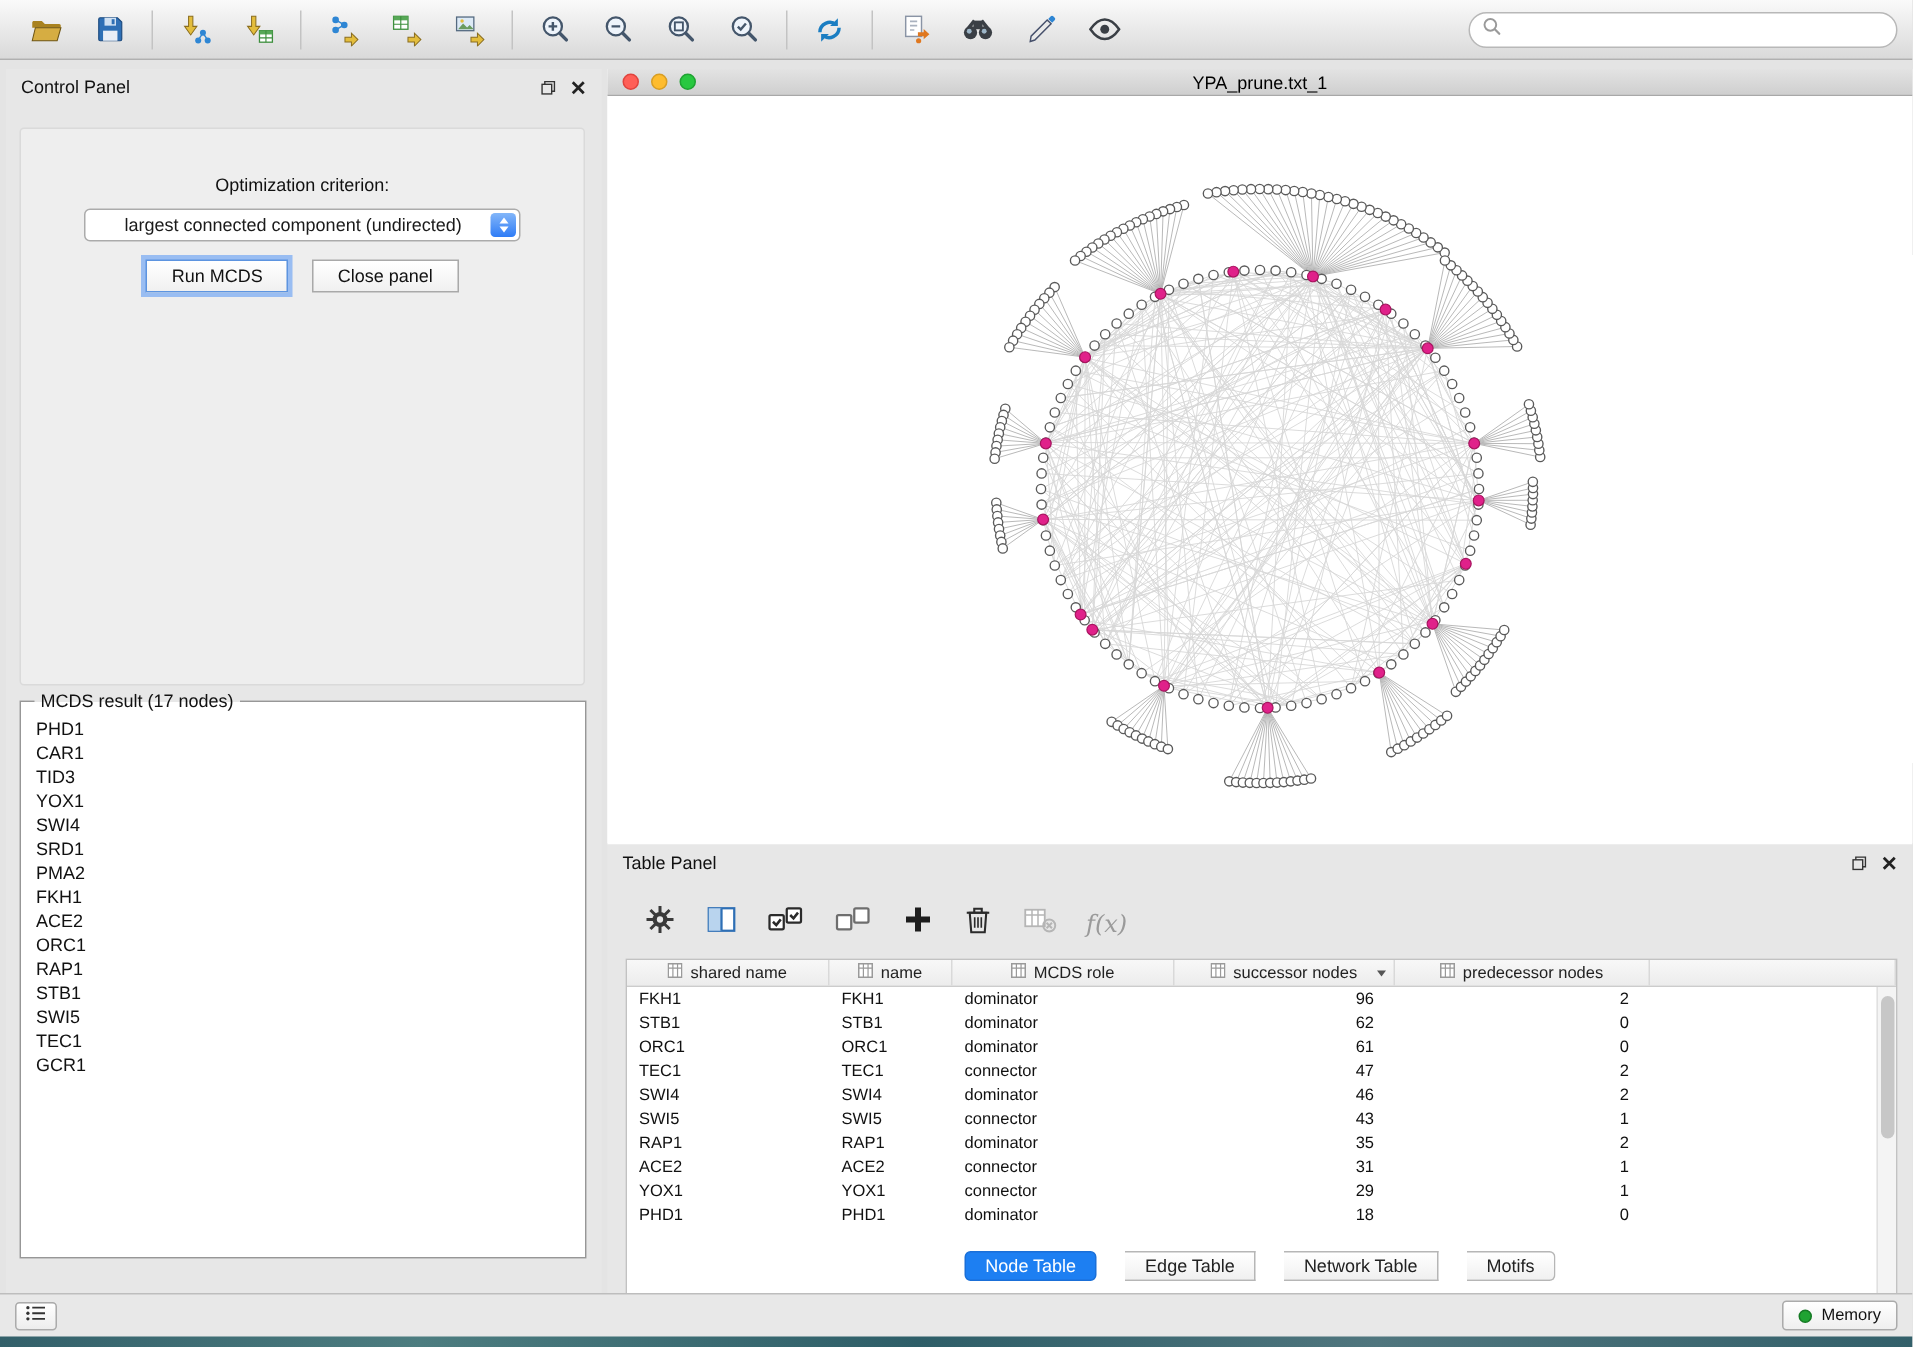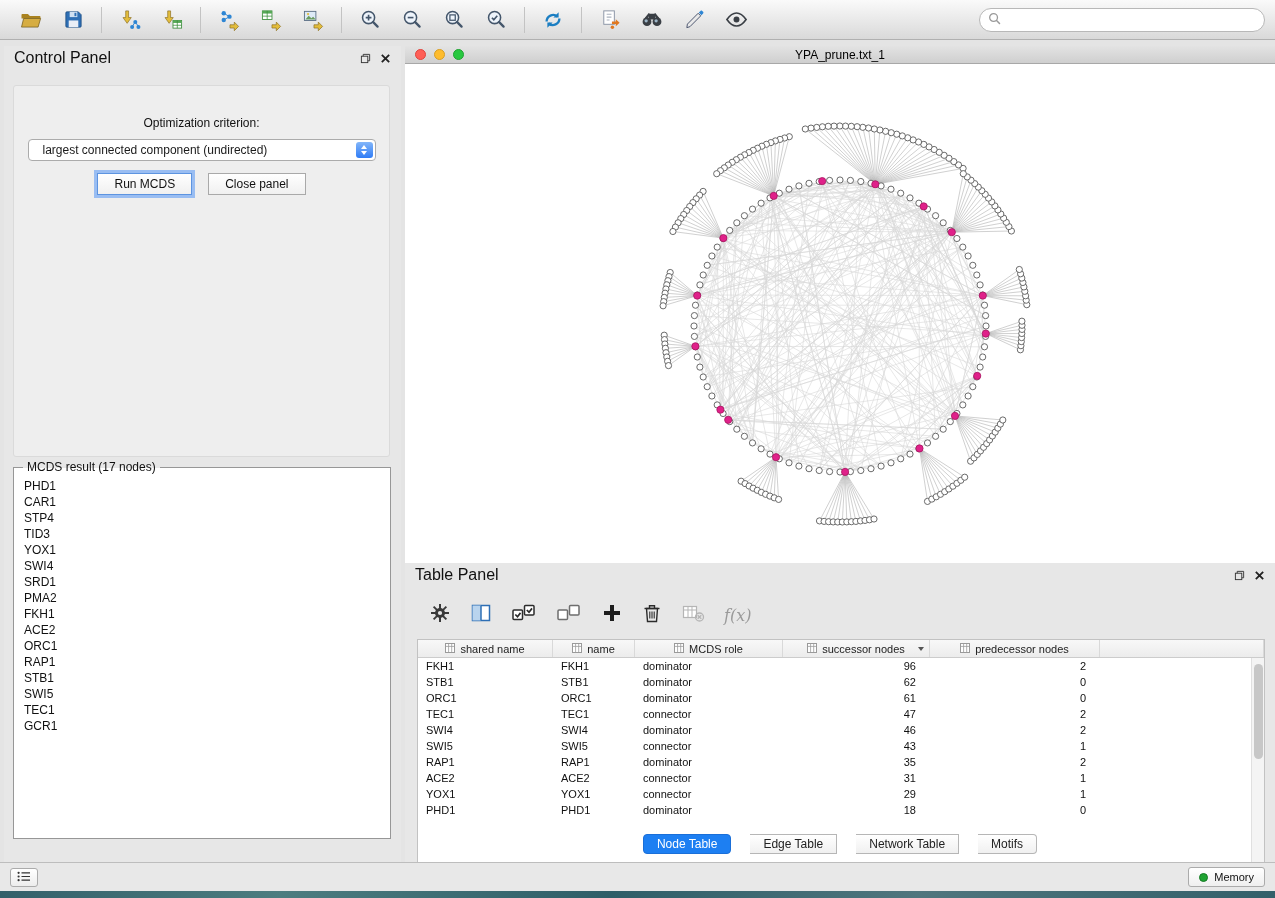--- a/index.html
+++ b/index.html
@@ -11,31 +11,31 @@
   .toolbar{position:absolute;top:0;left:0;width:1275px;height:40px;background:linear-gradient(#fafafa,#d9d9d9);border-bottom:1px solid #b0b0b0;display:flex;align-items:center;padding:0 10px;}
   .tb-icons{display:flex;align-items:center;}
   .tb-btn{width:42px;height:32px;display:flex;align-items:center;justify-content:center;border-radius:4px;}
   .tb-btn .icon{display:flex;}
   .tb-sep{width:1px;height:26px;background:#c3c3c3;margin:0 7px;}
   .search-box{margin-left:auto;width:286px;height:24px;background:#fff;border:1px solid #b8b8b8;border-radius:12px;display:flex;align-items:center;padding:0 8px;gap:6px;}
   .search-box input{border:none;outline:none;flex:1;font-size:12px;font-family:"Liberation Sans",sans-serif;background:transparent;}
 
   
   .control-panel{position:absolute;left:4px;top:46px;width:397px;height:816px;background:#e7e7e7;}
-  .panel-titlebar{height:24px;display:flex;align-items:center;padding:0 10px;font-size:16px;color:#111;text-align:center;}
+  .panel-titlebar{height:24px;display:flex;align-items:center;padding:0 10px;font-size:12px;color:#111;text-align:center;}
   .win-icons{margin-left:auto;display:flex;gap:9px;align-items:center;}
   .win-icons span{display:flex;}
   .cp-content{position:absolute;left:9px;right:11px;top:39px;height:372px;background:#eeeeee;border:1px solid #dadada;border-radius:3px;}
   .cp-tabs{position:absolute;top:28px;left:0;right:0;display:flex;justify-content:center;z-index:2;}
   .cp-tab{height:21px;line-height:19px;padding:0 13px;font-size:12px;background:linear-gradient(#ffffff,#ededed);border:1px solid #b3b3b3;border-left:none;color:#222;cursor:default;}
   .cp-tab:first-child{border-left:1px solid #b3b3b3;border-radius:4px 0 0 4px;}
   .cp-tab:last-child{border-radius:0 4px 4px 0;}
   .cp-tab.active{background:#1d7ff2;color:#fff;border-color:#1a6fd8;border-radius:4px;}
   .crit-label{margin-top:30px;text-align:center;font-size:12px;color:#111;}
-  .dd{margin:9px auto 0;width:348px;height:22px;background:#fff;border:1px solid #ababab;border-radius:4px;position:relative;display:flex;align-items:center;padding:0 24px 0 14px;font-size:12px;}
+  .dd{margin:9px auto 0;width:291px;height:22px;background:#fff;border:1px solid #ababab;border-radius:4px;position:relative;display:flex;align-items:center;padding:0 24px 0 26px;font-size:12px;}
   .dd-stepper{position:absolute;right:2px;top:2px;bottom:2px;width:17px;border-radius:3px;background:linear-gradient(#83b6f9,#2f7cf6);display:flex;flex-direction:column;align-items:center;justify-content:center;gap:2px;}
   .dd-stepper i{display:block;width:0;height:0;border-left:3.5px solid transparent;border-right:3.5px solid transparent;}
   .dd-stepper i.up{border-bottom:4px solid #fff;}
   .dd-stepper i.dn{border-top:4px solid #fff;}
   .btn-row{margin-top:12px;display:flex;justify-content:center;gap:16px;}
   .btn{height:22px;padding:0 16px;font-size:12px;font-family:"Liberation Sans",sans-serif;background:linear-gradient(#ffffff,#f0f0f0);border:1px solid #a9a9a9;border-radius:0;color:#111;}
   .btn.focus-ring{box-shadow:0 0 0 3px rgba(96,156,245,.6);border-color:#5d94e0;}
   .result-box{position:absolute;left:9px;top:421px;width:378px;height:372px;background:#fff;border:1px solid #979797;}
   .result-legend{position:absolute;top:-8px;left:9px;padding:0 4px;font-size:12px;color:#111;background:linear-gradient(#e7e7e7 55%,#ffffff 45%);}
   .result-list{position:absolute;inset:10px 4px 4px 8px;overflow:hidden;font-size:12px;line-height:16px;color:#111;}
@@ -286,21 +286,20 @@
       <div class="btn-row">
         <button class="btn focus-ring">Run MCDS</button>
         <button class="btn">Close panel</button>
       </div>
     </div>
     <div class="result-box">
       <span class="result-legend">MCDS result (17 nodes)</span>
       <div class="result-list">
           <div class="result-item">PHD1</div>
           <div class="result-item">CAR1</div>
-          <div class="result-item">STP4</div>
           <div class="result-item">TID3</div>
           <div class="result-item">YOX1</div>
           <div class="result-item">SWI4</div>
           <div class="result-item">SRD1</div>
           <div class="result-item">PMA2</div>
           <div class="result-item">FKH1</div>
           <div class="result-item">ACE2</div>
           <div class="result-item">ORC1</div>
           <div class="result-item">RAP1</div>
           <div class="result-item">STB1</div>

